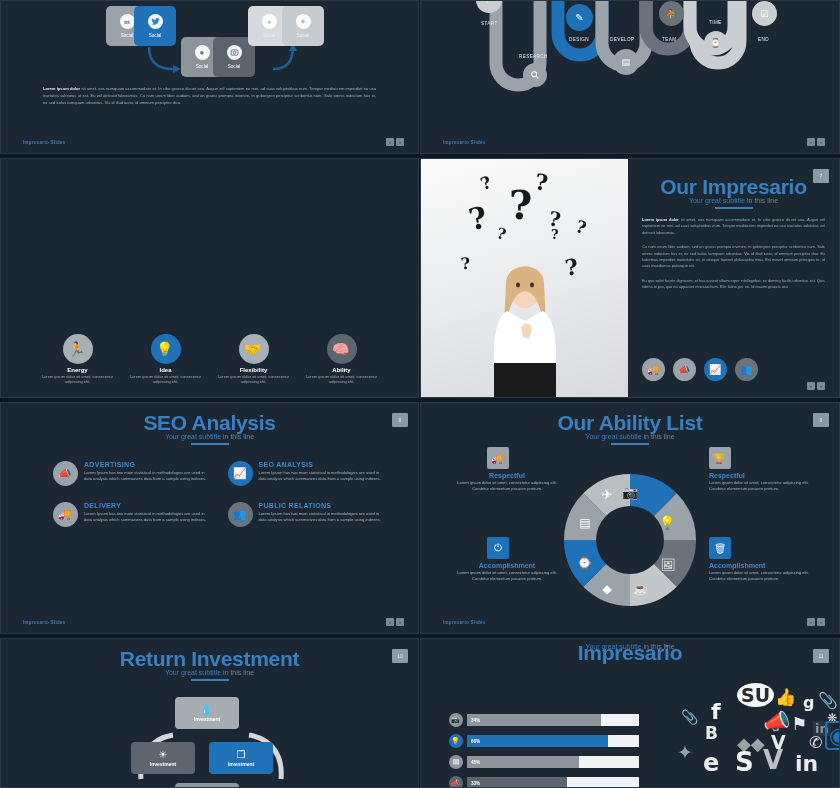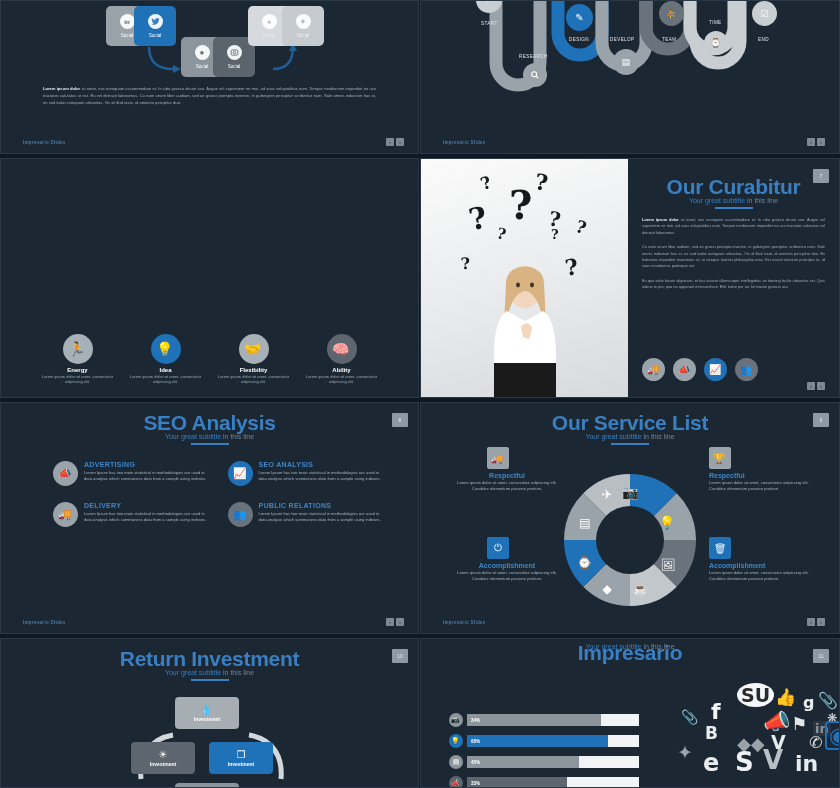--- a/index.html
+++ b/index.html
@@ -326,21 +326,21 @@
           <path d="M66 60 L70 112 L62 112 Z" fill="#cfa874"></path>
           <path d="M30 64 C20 70, 16 90, 17 118 L79 118 C80 90, 76 70, 66 64 L48 74 Z" fill="#ffffff"></path>
           <rect x="17" y="116" width="62" height="34" fill="#1a1a1a"></rect>
           <path d="M44 80 C48 74, 54 76, 55 82 L52 92 L46 90 Z" fill="#f2d6bd"></path>
           <ellipse cx="41" cy="38" rx="2" ry="2.4" fill="#41322a"></ellipse>
           <ellipse cx="55" cy="38" rx="2" ry="2.4" fill="#41322a"></ellipse>
         </svg>
       </div>
       <div class="obj-right">
         <div class="title-block">
-          <div class="big-title">Our Curabitur</div>
+          <div class="big-title">Our Impresario</div>
           <div class="sub-title"><b>Your great subtitle</b><span> in this line</span></div>
           <div class="title-rule"></div>
         </div>
         <p class="obj-p"><b>Lorem ipsum dolor</b><span> sit amet, eos numquam accommodare et. In cibo graeco dicunt sea. Augue zril sapientem ne mei, ad suas voluptatibus eum. Tempor mediocrem imperdiet no usu tractatos salutatus vel detraxit laboramus.</span></p>
         <p class="obj-p">Cu nam unum liber audiam, sed an graeci prompta invenire, in gubergren percipitur scribentur nam. Sale omnis indoctum has ei, ne sed ludus tamquam urbanitas. Vis id illud iusto, id omnium percipitur duo. Ex habemus imperdiet maiestatis sit, ei utroque laoreet philosophia mea. Est movet omnium principes te, id suas mandamus patrioque est.</p>
         <p class="obj-p">Eu quo solet facete dignissim, et has iuvaret ullamcorper intellegebat, ex doming facilis urbanitas est. Quis ridens te pro, quo no apparaet mnesarchum. Elitr latine per ne. Id mazim graecis usu</p>
         <div class="obj-icons">
           <div class="obj-ic" style="background:#9aa3aa;">🚚</div>
           <div class="obj-ic" style="background:#9aa3aa;">📣</div>
           <div class="obj-ic" style="background:#1f72b8;">📈</div>
@@ -399,21 +399,21 @@
       <div class="navbtns">
         <span>‹</span>
         <span>›</span>
       </div>
     </div>
   </div>
 
   <div class="slide" style="left:420px;top:402px;width:420px;height:232px;">
     <div class="slide-inner">
       <div class="title-block">
-        <div class="big-title">Our Service List</div>
+        <div class="big-title">Our Ability List</div>
         <div class="sub-title"><b>Your great subtitle</b><span> in this line</span></div>
         <div class="title-rule"></div>
       </div>
 
       <svg class="donut" width="150" height="150" viewBox="0 0 150 150">
         <g transform="translate(75,75)">
           <path d="M0 0 L0 -66 A66 66 0 0 1 46.7 -46.7 Z" fill="#1f72b8"></path>
           <path d="M0 0 L46.7 -46.7 A66 66 0 0 1 66 0 Z" fill="#9aa3aa"></path>
           <path d="M0 0 L66 0 A66 66 0 0 1 46.7 46.7 Z" fill="#6a737b"></path>
           <path d="M0 0 L46.7 46.7 A66 66 0 0 1 0 66 Z" fill="#c2c7cc"></path>

